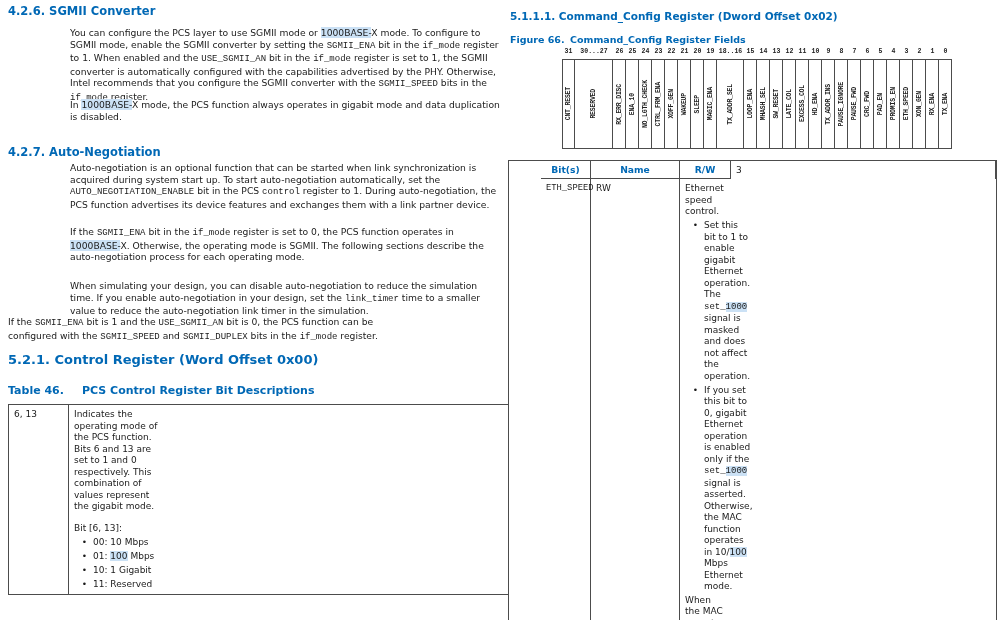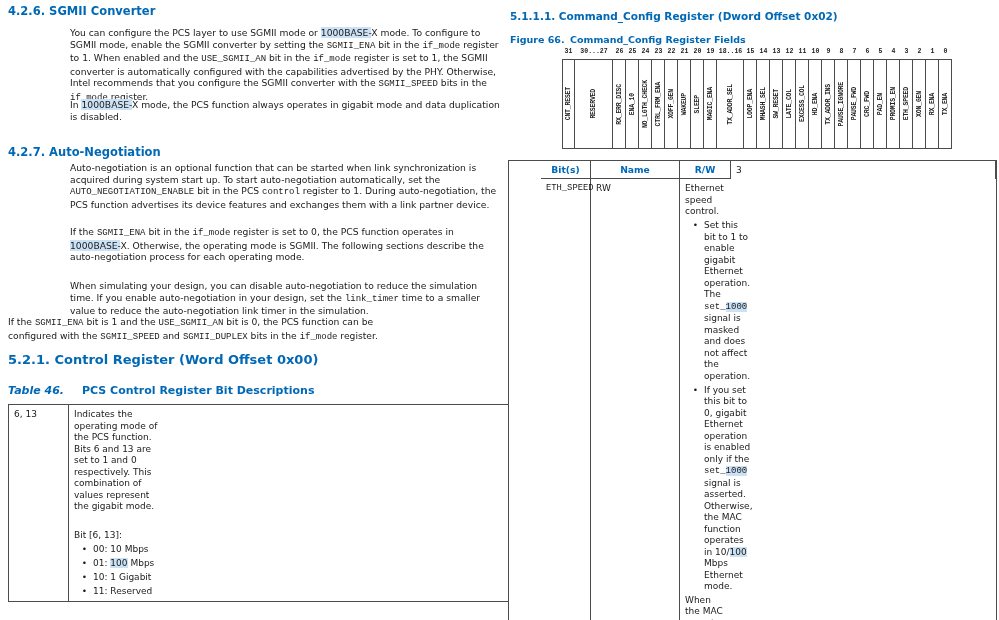--- a/index.html
+++ b/index.html
@@ -19,37 +19,37 @@
   .h-right{font-size:10.5px;font-weight:bold;color:var(--accent);margin:0;left:510px;}
   .body{font-size:9.2px;line-height:11.6px;margin:0;}
   .ind{left:70px;width:433px;}
   .note{left:8px;width:404px;}
   .code{font-family:"Liberation Mono","DejaVu Sans Mono",monospace;font-size:9px;}
   .hl{background:var(--hl);}
   .caption{font-weight:bold;color:var(--accent);}
   .cap-t46{left:8px;font-size:11px;}
   .cap-fig{left:510px;font-size:9.5px;}
   .cap-label{display:inline-block;}
-  .cap-t46 .cap-label{width:74px;font-style:italic;}
+  .cap-t46 .cap-label{width:74px;}
   .cap-fig .cap-label{width:60px;}
 
   
   .tbl{display:grid;border:1px solid var(--bd);background:#fff;font-size:9px;line-height:11.5px;}
   .tbl > div{border-right:1px solid var(--bd);padding:4px 6px 4px 5px;box-sizing:border-box;}
   .tbl > div.lastcol{border-right:none;}
   .t46{left:8px;top:404px;width:545px;min-height:107px;grid-template-columns:60px 100px 42px 1fr;}
   .trt{left:508px;top:160px;width:455px;grid-template-columns:50px 89px 51px 1fr;grid-template-rows:18px auto;padding-left:32px;}
   .hcell{border-bottom:1px solid var(--bd);display:flex;align-items:center;justify-content:center;
          font-weight:bold;color:var(--accent);font-size:9.2px;padding:0 !important;}
   .mono-cell{font-family:"Liberation Mono","DejaVu Sans Mono",monospace;font-size:8.8px;}
   .bullets{margin-top:1px;}
   .bullet{display:flex;gap:5px;margin-top:2.5px;margin-left:7px;}
   .bullet .dot{width:7px;flex:none;text-align:center;}
   .bullet .btext{flex:1;}
-  .desc-sub{margin-top:17px;}
+  .desc-sub{margin-top:10px;}
   .desc-outro{margin-top:2px;}
 
   
   .regdiag{left:562px;top:46px;display:flex;align-items:flex-end;}
   .regf{display:flex;flex-direction:column;align-items:stretch;}
   .regbit{height:11px;line-height:11px;text-align:center;font-family:"Liberation Mono","DejaVu Sans Mono",monospace;
           font-weight:bold;font-size:6.5px;color:#222;white-space:nowrap;margin-bottom:2px;}
   .regbox{height:90px;border:1px solid var(--bd);box-sizing:border-box;display:flex;
           align-items:center;justify-content:center;background:#fff;}
   .regf:not(:first-child) .regbox{border-left:none;}

